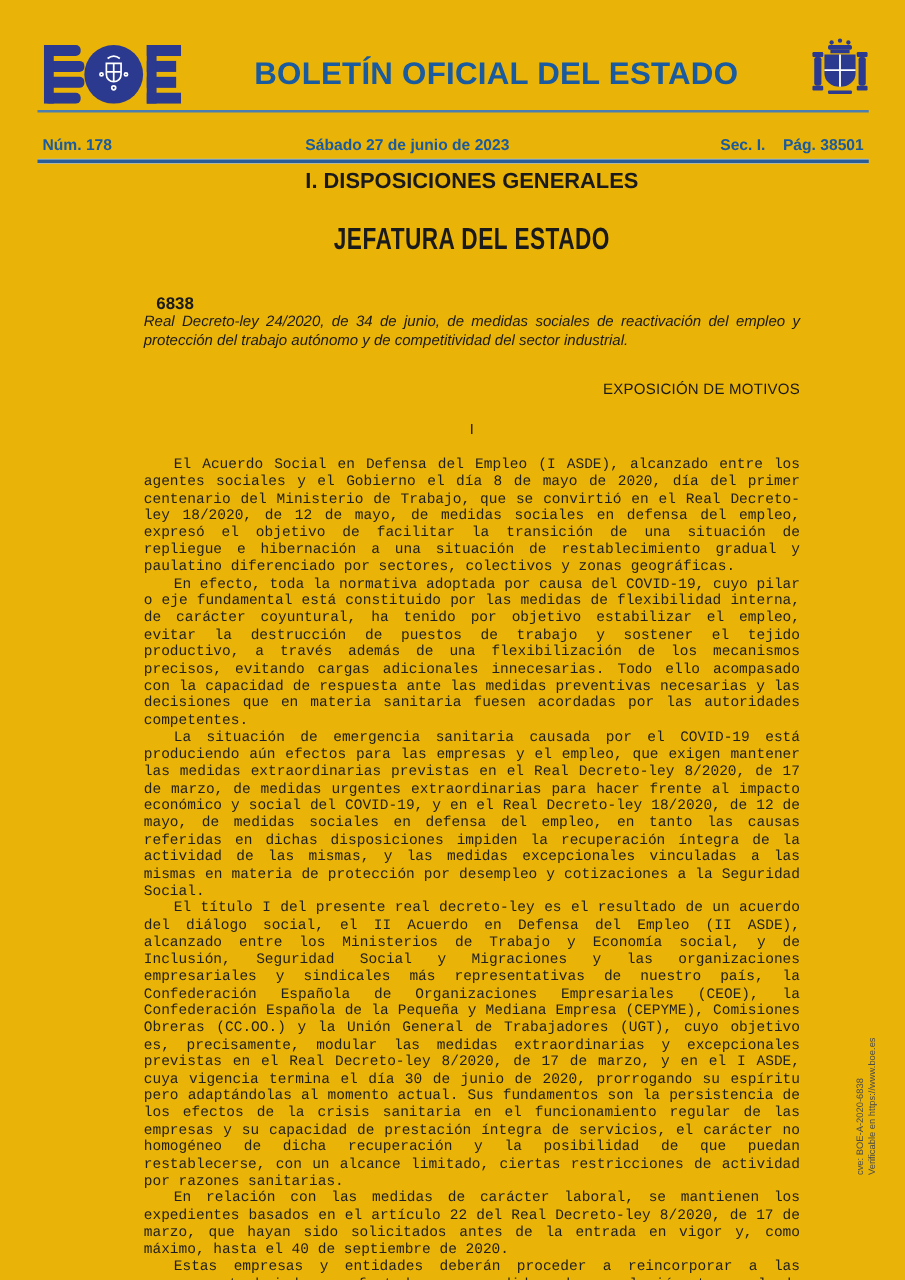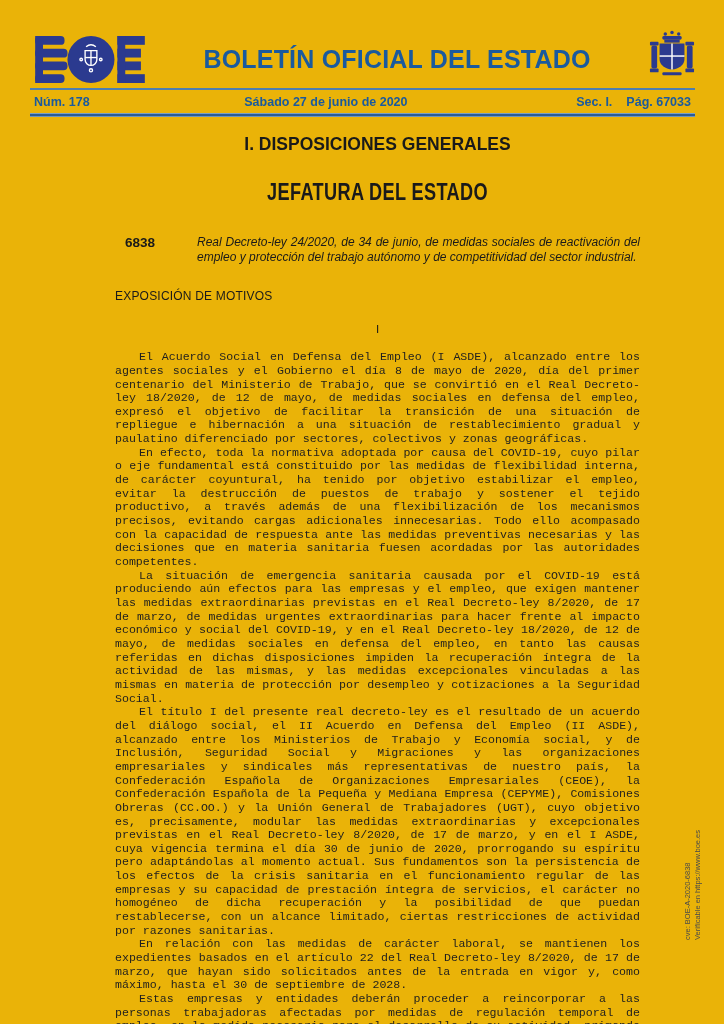--- a/index.html
+++ b/index.html
@@ -18,50 +18,50 @@
   .masthead-title{
     flex:1;text-align:center;
     color:#1a5a9e;font-weight:bold;font-size:25px;letter-spacing:0.2px;
     white-space:nowrap;
   }
   .crest{width:46px;height:56px;flex:0 0 auto;margin-top:-4px;}
   .rule-thin{height:2px;background:#4d7eb0;margin-top:0px;}
   .header-meta{
     display:flex;align-items:center;justify-content:space-between;
     color:#1a5a9e;font-weight:bold;font-size:12.5px;
-    padding:5px 4px 4px 4px;
+    padding:19px 4px 4px 4px;
   }
   .meta-right span{margin-left:14px;margin-top:37px;}
   .rule-thick{
     height:4px;
     background:linear-gradient(#a9c6de,#2a5c96 35%,#2a5c96 75%,#b9d0e4);
   }
   
   .content{position:absolute;left:115px;width:525px;top:125px;}
   .section-heading{
     text-align:center;font-weight:bold;font-size:17.5px;color:#1a1a1a;
     margin:9px 0 0 0;
   }
   .department-heading{
     text-align:center;font-weight:bold;font-size:24.5px;color:#1a1a1a;
     margin:23px 0 0 0;
     transform:scaleX(0.74);transform-origin:50% 50%;
     letter-spacing:0.5px;white-space:nowrap;
   }
-  .item-row{display:flex;margin-top:29px;}
+  .item-row{display:flex;margin-top:29px;flex-direction:column;}
   .item-number{
     font-weight:bold;font-size:13.5px;flex:0 0 auto;
     margin-left:10px;width:72px;color:#1a1a1a;
   }
   .item-title{
     flex:1;margin:0;font-style:italic;font-size:12px;line-height:14.6px;
     text-align:justify;color:#1a1a1a;
   }
   .motives-heading{
-    text-align:left;font-size:12px;color:#1a1a1a;margin:25px 0 0 0;
+    text-align:right;font-size:12px;color:#1a1a1a;margin:25px 0 0 0;
     letter-spacing:0.2px;
   }
   .part-numeral{text-align:center;font-size:11.5px;color:#1a1a1a;margin:20px 0 0 0;}
   .body-text{margin-top:15px;font-family:Liberation Mono, monospace;}
   .body-text p{
     margin:0;font-size:11.6px;line-height:13.65px;
     text-align:justify;text-indent:24px;color:#1f1f1f;
   }
   
   .cve-note{
@@ -120,22 +120,22 @@
         </g>
         <g stroke="#ffffff" stroke-width="1.5" fill="none">
           <line x1="24" y1="14" x2="24" y2="41"></line>
           <line x1="11" y1="27" x2="37" y2="27"></line>
         </g>
       </svg>
     </div>
     <div class="rule-thin"></div>
     <div class="header-meta">
       <span>Núm. 178</span>
-      <span>Sábado 27 de junio de 2020</span>
-      <span class="meta-right"><span>Sec. I.</span><span>Pág. 67033</span></span>
+      <span>Sábado 27 de junio de 2023</span>
+      <span class="meta-right"><span>Sec. I.</span><span>Pág. 38501</span></span>
     </div>
     <div class="rule-thick"></div>
   </div>
 
   <div class="content">
     <div class="section-heading">I. DISPOSICIONES GENERALES</div>
     <div class="department-heading">JEFATURA DEL ESTADO</div>
 
     <div class="item-row">
       <span class="item-number">6838</span>
@@ -143,21 +143,21 @@
     </div>
 
     <div class="motives-heading">EXPOSICIÓN DE MOTIVOS</div>
     <div class="part-numeral">I</div>
 
     <div class="body-text">
       <p>El Acuerdo Social en Defensa del Empleo (I ASDE), alcanzado entre los agentes sociales y el Gobierno el día 8 de mayo de 2020, día del primer centenario del Ministerio de Trabajo, que se convirtió en el Real Decreto-ley 18/2020, de 12 de mayo, de medidas sociales en defensa del empleo, expresó el objetivo de facilitar la transición de una situación de repliegue e hibernación a una situación de restablecimiento gradual y paulatino diferenciado por sectores, colectivos y zonas geográficas.</p>
       <p>En efecto, toda la normativa adoptada por causa del COVID-19, cuyo pilar o eje fundamental está constituido por las medidas de flexibilidad interna, de carácter coyuntural, ha tenido por objetivo estabilizar el empleo, evitar la destrucción de puestos de trabajo y sostener el tejido productivo, a través además de una flexibilización de los mecanismos precisos, evitando cargas adicionales innecesarias. Todo ello acompasado con la capacidad de respuesta ante las medidas preventivas necesarias y las decisiones que en materia sanitaria fuesen acordadas por las autoridades competentes.</p>
       <p>La situación de emergencia sanitaria causada por el COVID-19 está produciendo aún efectos para las empresas y el empleo, que exigen mantener las medidas extraordinarias previstas en el Real Decreto-ley 8/2020, de 17 de marzo, de medidas urgentes extraordinarias para hacer frente al impacto económico y social del COVID-19, y en el Real Decreto-ley 18/2020, de 12 de mayo, de medidas sociales en defensa del empleo, en tanto las causas referidas en dichas disposiciones impiden la recuperación íntegra de la actividad de las mismas, y las medidas excepcionales vinculadas a las mismas en materia de protección por desempleo y cotizaciones a la Seguridad Social.</p>
       <p>El título I del presente real decreto-ley es el resultado de un acuerdo del diálogo social, el II Acuerdo en Defensa del Empleo (II ASDE), alcanzado entre los Ministerios de Trabajo y Economía social, y de Inclusión, Seguridad Social y Migraciones y las organizaciones empresariales y sindicales más representativas de nuestro país, la Confederación Española de Organizaciones Empresariales (CEOE), la Confederación Española de la Pequeña y Mediana Empresa (CEPYME), Comisiones Obreras (CC.OO.) y la Unión General de Trabajadores (UGT), cuyo objetivo es, precisamente, modular las medidas extraordinarias y excepcionales previstas en el Real Decreto-ley 8/2020, de 17 de marzo, y en el I ASDE, cuya vigencia termina el día 30 de junio de 2020, prorrogando su espíritu pero adaptándolas al momento actual. Sus fundamentos son la persistencia de los efectos de la crisis sanitaria en el funcionamiento regular de las empresas y su capacidad de prestación íntegra de servicios, el carácter no homogéneo de dicha recuperación y la posibilidad de que puedan restablecerse, con un alcance limitado, ciertas restricciones de actividad por razones sanitarias.</p>
-      <p>En relación con las medidas de carácter laboral, se mantienen los expedientes basados en el artículo 22 del Real Decreto-ley 8/2020, de 17 de marzo, que hayan sido solicitados antes de la entrada en vigor y, como máximo, hasta el 30 de septiembre de 2028.</p>
+      <p>En relación con las medidas de carácter laboral, se mantienen los expedientes basados en el artículo 22 del Real Decreto-ley 8/2020, de 17 de marzo, que hayan sido solicitados antes de la entrada en vigor y, como máximo, hasta el 40 de septiembre de 2020.</p>
       <p>Estas empresas y entidades deberán proceder a reincorporar a las personas trabajadoras afectadas por medidas de regulación temporal de empleo, en la medida necesaria para el desarrollo de su actividad, primando los ajustes en términos de reducción de jornada tal y como se establece en el artículo 1.2 del Real Decreto-ley 18/2020, de 12 de mayo,</p>
     </div>
   </div>
 
   <div class="cve-note">
     <div>cve: BOE-A-2020-6838</div>
     <div>Verificable en https://www.boe.es</div>
   </div>
 
 </div>

